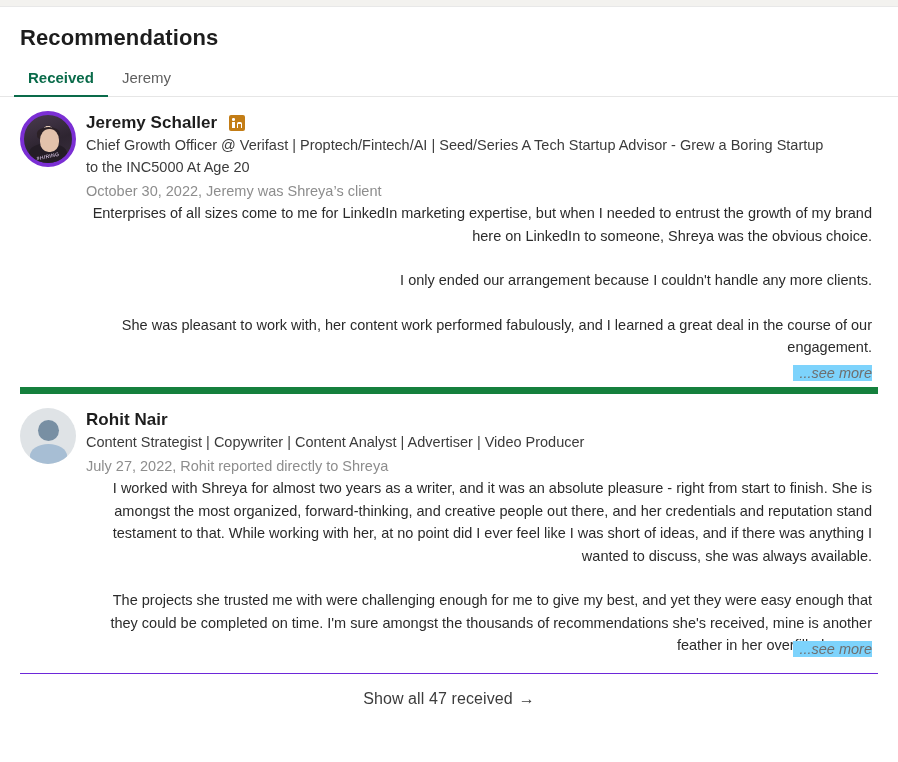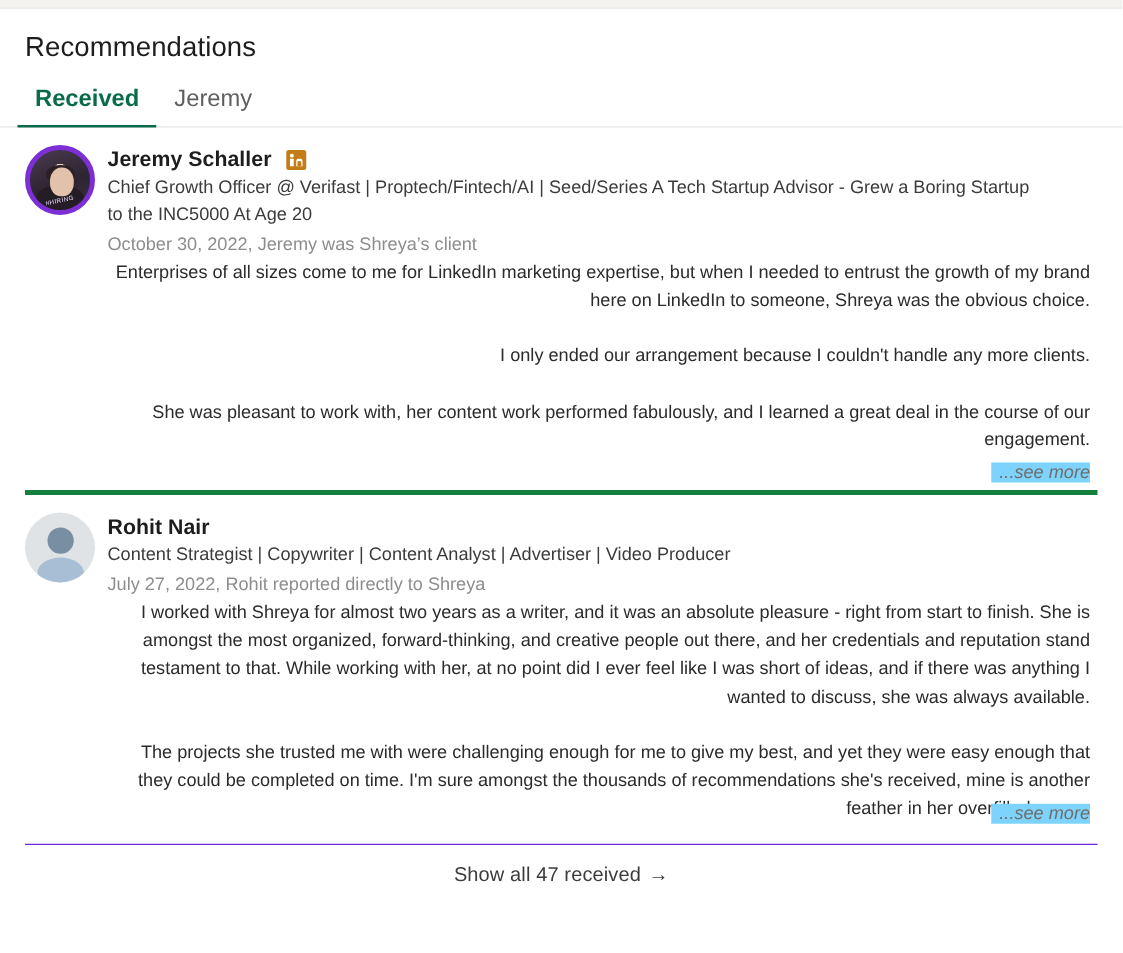--- a/index.html
+++ b/index.html
@@ -22,34 +22,34 @@
     box-sizing: border-box;
     background: #ffffff;
   }
   .topstrip {
     height: 6px;
     background: #f3f2ef;
     border-bottom: 1px solid #e8e8e8;
   }
   .section-title {
     font-size: 22px;
-    font-weight: 400;
+    font-weight: 700;
     color: #1d1d1d;
     padding: 18px 0 0 20px;
     letter-spacing: 0.1px;
   }
   .tabs {
     display: flex;
     align-items: flex-end;
     padding: 0 0 0 14px;
     margin-top: 12px;
     border-bottom: 1px solid #e6e6e6;
   }
   .tab {
-    font-size: 19px;
+    font-size: 15px;
     color: #5f5f5f;
     padding: 6px 14px 10px 14px;
     position: relative;
     cursor: pointer;
     white-space: nowrap;
   }
   .tab.active {
     color: #0a6b4a;
     font-weight: 600;
   }
@@ -60,21 +60,21 @@
     right: 0;
     bottom: -1px;
     height: 2px;
     background: #0a6b4a;
   }
   .rec {
     padding: 14px 24px 6px 20px;
     position: relative;
   }
   .rec + .rec {
-    border-top: 4px solid #15803d;
+    border-top: 7px solid #15803d;
     margin: 0 20px 0 20px;
     padding-left: 0;
     padding-right: 4px;
   }
   .rec-head {
     display: flex;
     align-items: flex-start;
   }
   .avatar {
     width: 56px;

